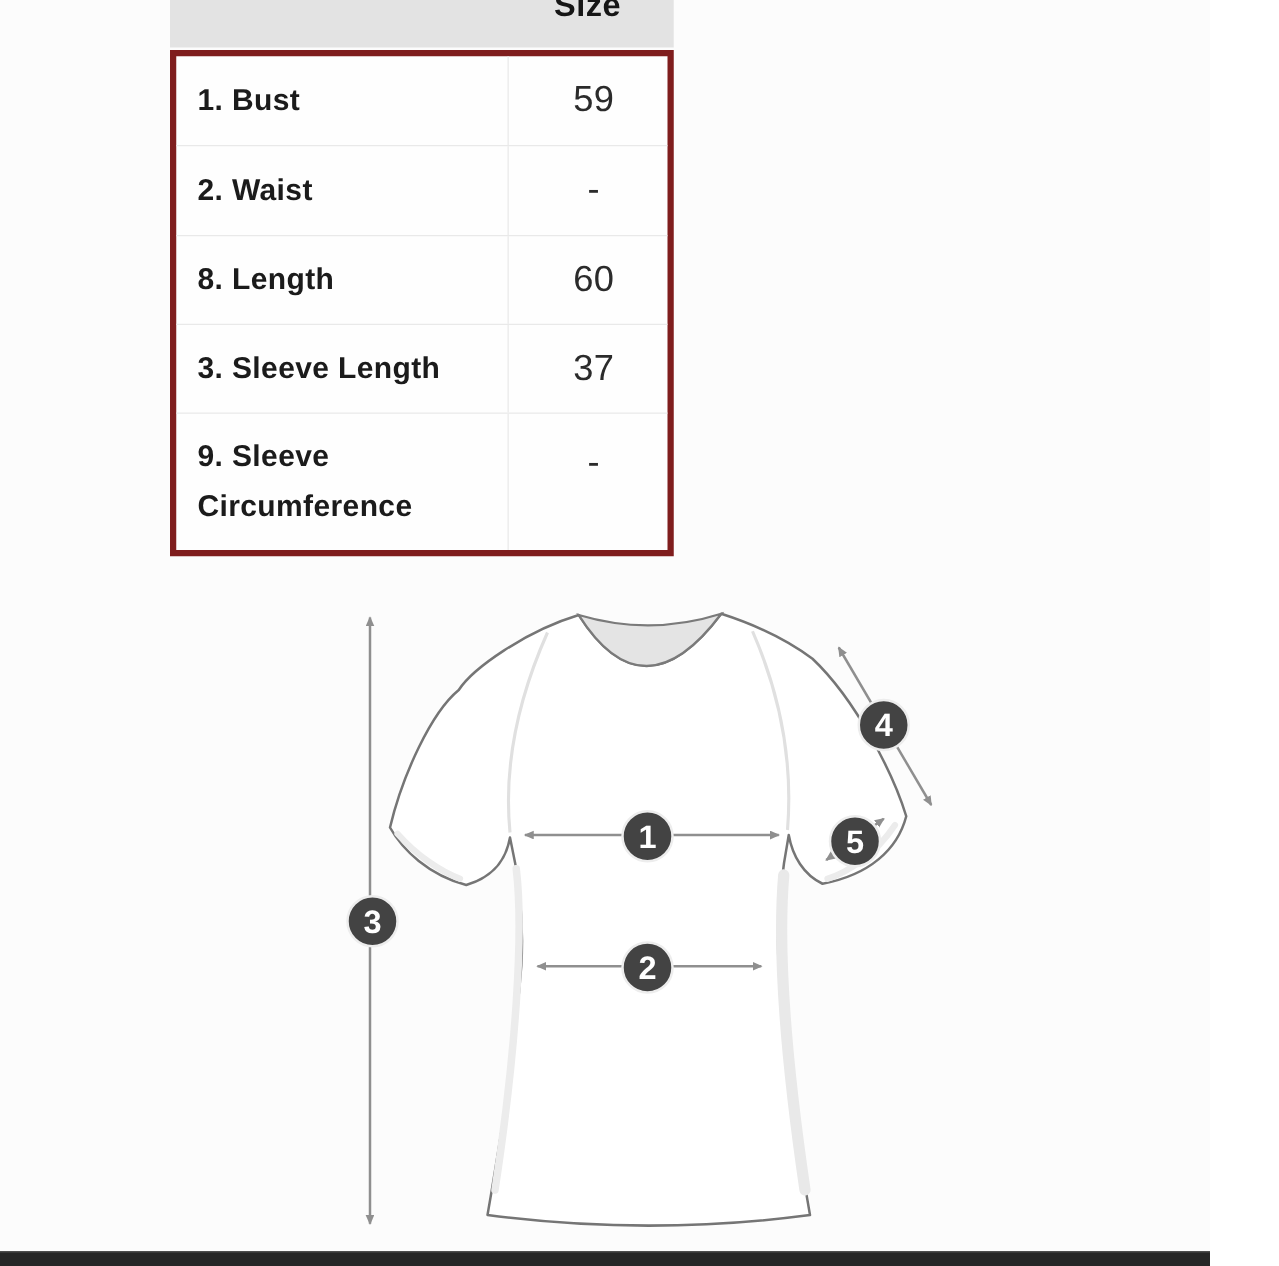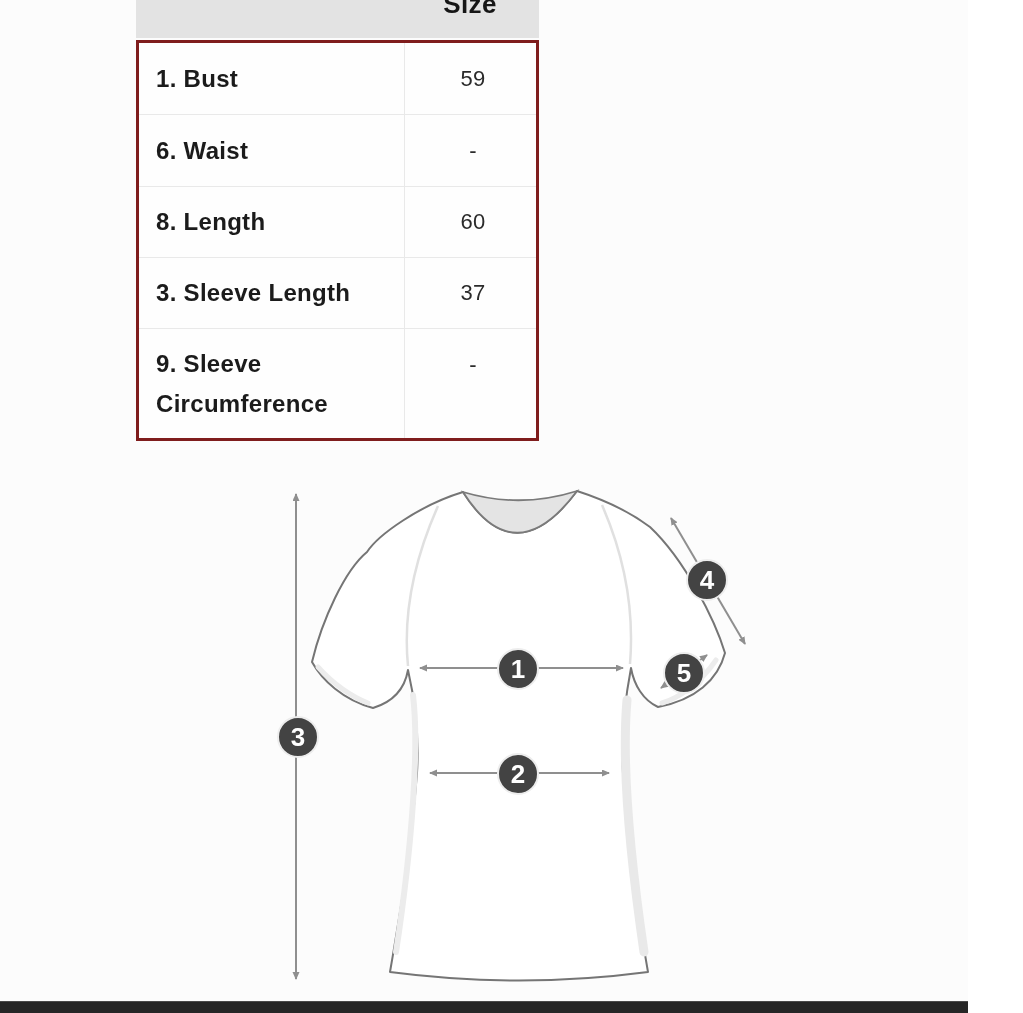--- a/index.html
+++ b/index.html
@@ -19,40 +19,40 @@
     display:grid;grid-template-columns:265px 138px;
     height:69px;background:#e3e3e3;
   }
   .thead .hcell{
     display:flex;align-items:flex-end;justify-content:center;
     padding-bottom:18px;
     font-size:26px;font-weight:bold;color:#161616;letter-spacing:.4px;
   }
   .tbody{
     margin-top:2px;
-    border:3px solid #7f1d1d;
+    border:5px solid #7f1d1d;
     background:#fefefe;
   }
   .trow{
     display:grid;grid-template-columns:265px 137px;
     height:71px;
   }
   .trow + .trow{border-top:1px solid #e9e9e9;}
   .trow.r3,.trow.r4{height:70px;}
   .trow.tall{height:109px;}
   .cell-label{
     display:flex;align-items:center;
     padding-left:17px;padding-right:10px;
     font-size:24px;font-weight:600;color:#1b1b1b;
     letter-spacing:.3px;line-height:40px;
   }
   .cell-value{
     display:flex;align-items:center;justify-content:center;
     border-left:1px solid #e9e9e9;
-    font-size:22px;color:#2b2b2b;letter-spacing:.3px;
+    font-size:29px;color:#2b2b2b;letter-spacing:.3px;
   }
   .trow.tall .cell-label{align-items:flex-start;padding-top:15px;}
   .trow.tall .cell-value{align-items:flex-start;padding-top:23px;}
 
   
   .diagram-svg{position:absolute;left:0;top:0;}
   .badge-num{
     font-family:"Liberation Sans", sans-serif;
     font-size:26px;font-weight:bold;fill:#ffffff;
   }
@@ -72,21 +72,21 @@
     <div class="thead">
       <div class="hcell"></div>
       <div class="hcell">Size</div>
     </div>
     <div class="tbody">
       <div class="trow r1">
         <div class="cell-label">1. Bust</div>
         <div class="cell-value">59</div>
       </div>
       <div class="trow r2">
-        <div class="cell-label">6. Waist</div>
+        <div class="cell-label">2. Waist</div>
         <div class="cell-value">-</div>
       </div>
       <div class="trow r3">
         <div class="cell-label">8. Length</div>
         <div class="cell-value">60</div>
       </div>
       <div class="trow r4">
         <div class="cell-label">3. Sleeve Length</div>
         <div class="cell-value">37</div>
       </div>

